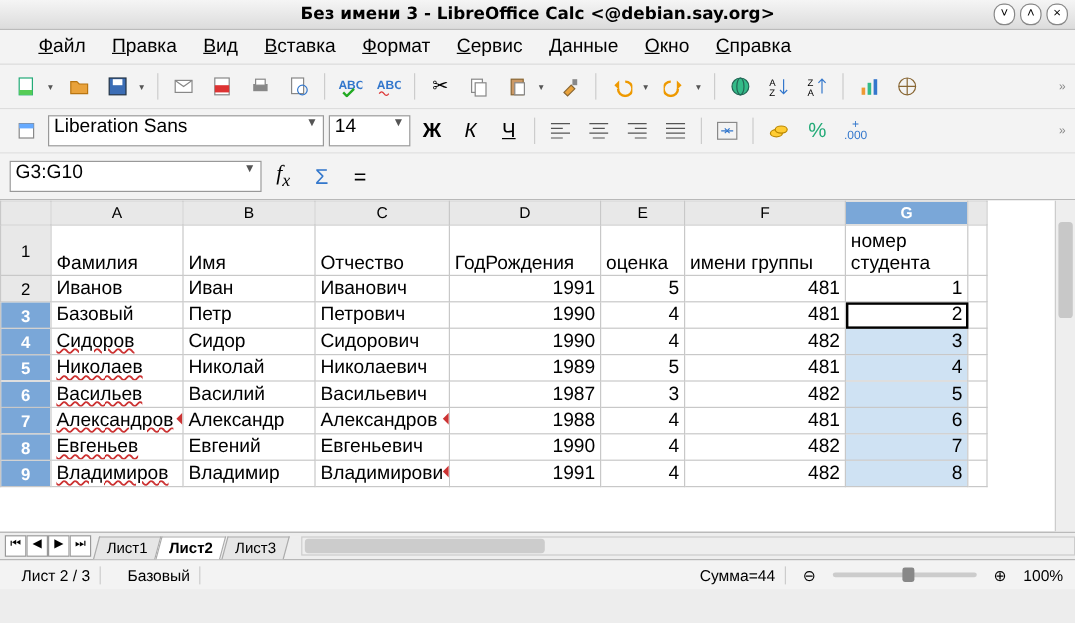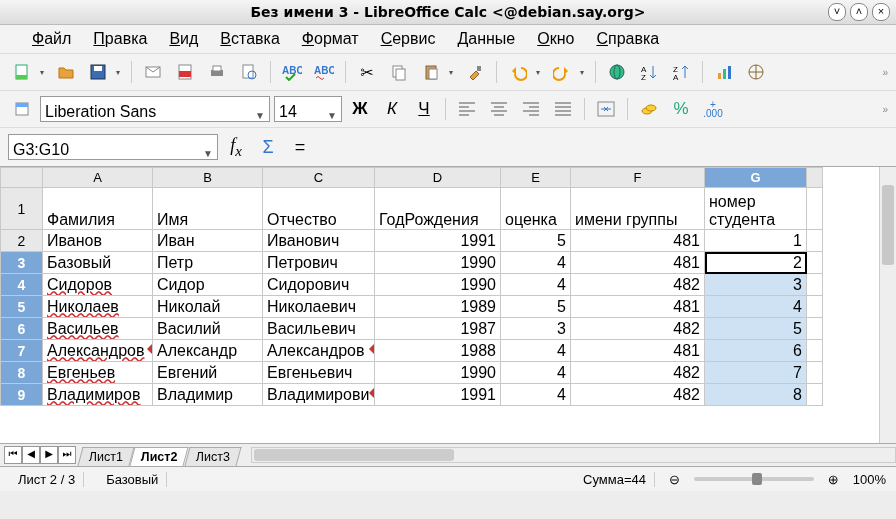--- a/index.html
+++ b/index.html
@@ -12,21 +12,21 @@
 .menubar{height:28px;display:flex;align-items:center;gap:6px;padding:0 24px;background:#f3f3f3;font-size:16px}
 .menuitem{padding:2px 8px;cursor:pointer}
 .menuitem .ul{text-decoration:underline}
 
 .toolbar{display:flex;align-items:center;gap:4px;padding:2px 8px;background:#f3f3f3;border-top:1px solid #ddd;border-bottom:1px solid #ddd;height:32px}
 .tbtn{width:26px;height:26px;border:1px solid transparent;border-radius:3px;display:flex;align-items:center;justify-content:center;cursor:pointer;font-size:16px}
 .tb-sep{width:1px;height:22px;background:#ccc;margin:0 3px}
 .drop{width:8px;font-size:8px;color:#555}
 
 .fontbar{display:flex;align-items:center;gap:4px;padding:2px 8px;background:#f3f3f3;border-bottom:1px solid #ddd;height:32px}
-.combo{height:24px;background:#fff;border:1px solid #999;display:flex;align-items:flex-end;padding:0 4px;font-size:16px}
+.combo{height:24px;background:#fff;border:1px solid #999;display:flex;align-items:flex-start;padding:0 4px;font-size:16px}
 .combo .cdrop{margin-left:auto;font-size:10px;color:#555;padding-left:6px}
 
 .formulabar{display:flex;align-items:center;gap:4px;padding:4px 8px;background:#f3f3f3;border-bottom:1px solid #aaa;height:30px}
 .namebox{width:200px}
 .formula-input{flex:1;height:24px;background:#fff;border:1px solid #999;padding:0 6px;font-size:18px;font-family:inherit}
 .fx{font-style:italic;font-family:serif;font-size:18px}
 
 .grid-wrap{position:relative;background:#fff;height:276px;overflow:hidden;border-bottom:1px solid #aaa}
 table.grid{border-collapse:collapse;table-layout:fixed}
 .grid th,.grid td{border:1px solid #c8c8c8;height:22px;box-sizing:border-box;overflow:hidden;white-space:nowrap;padding:0 4px;font-size:16px}

